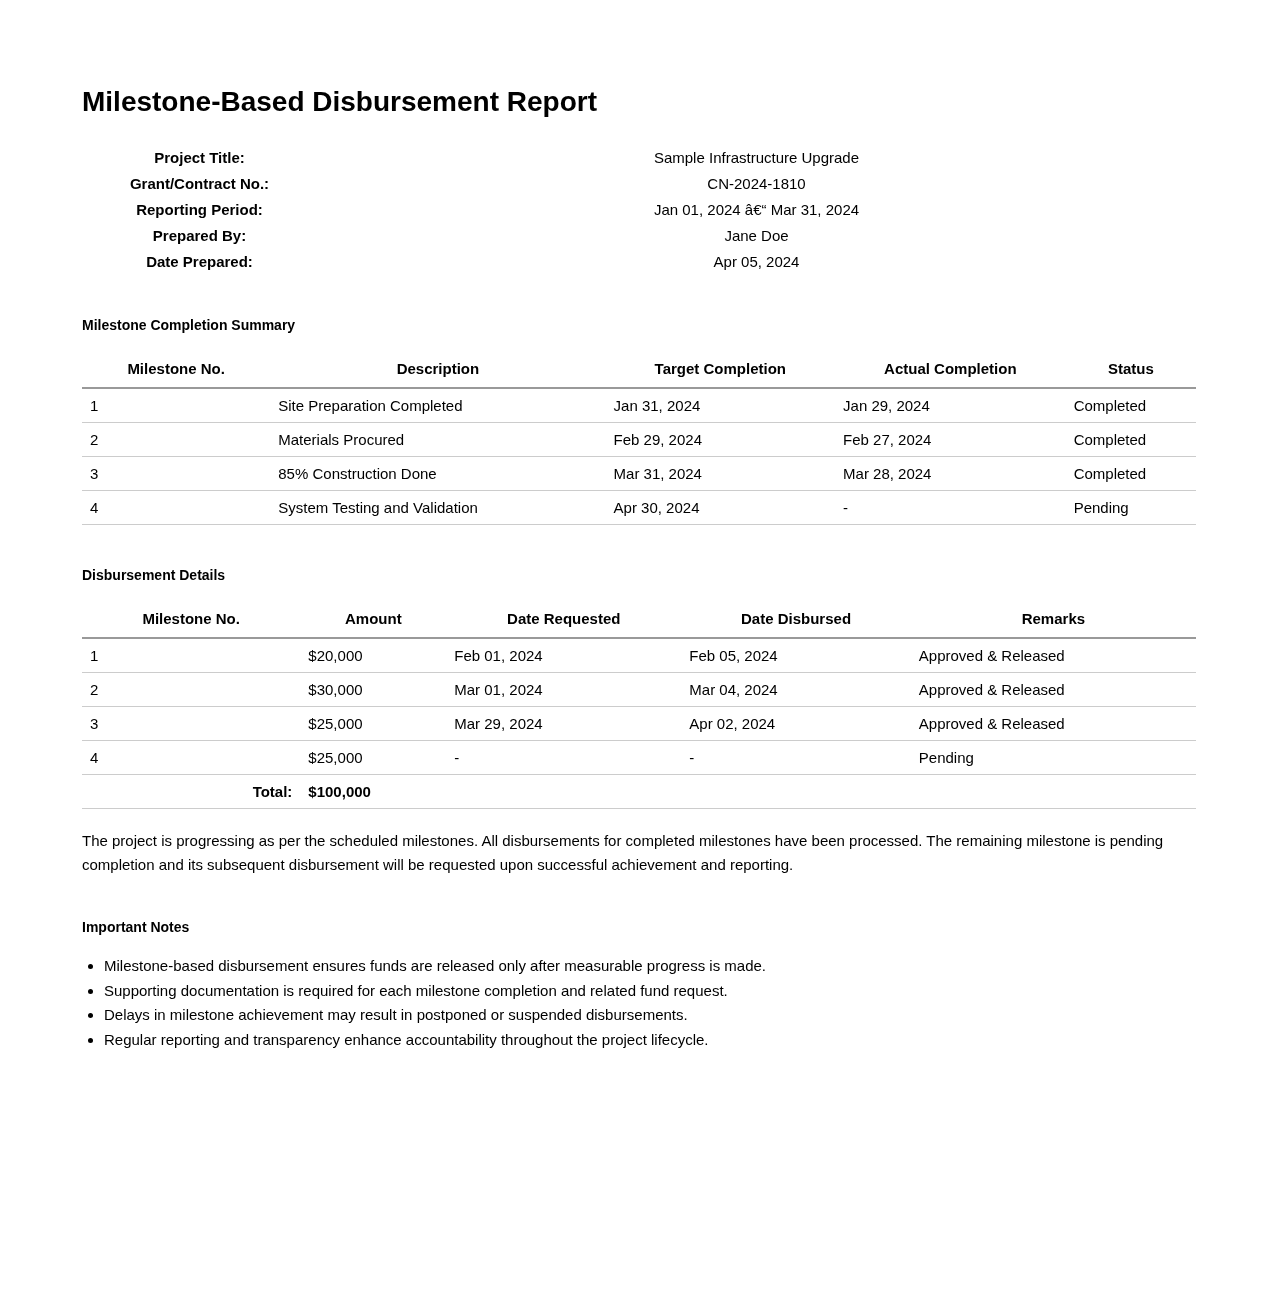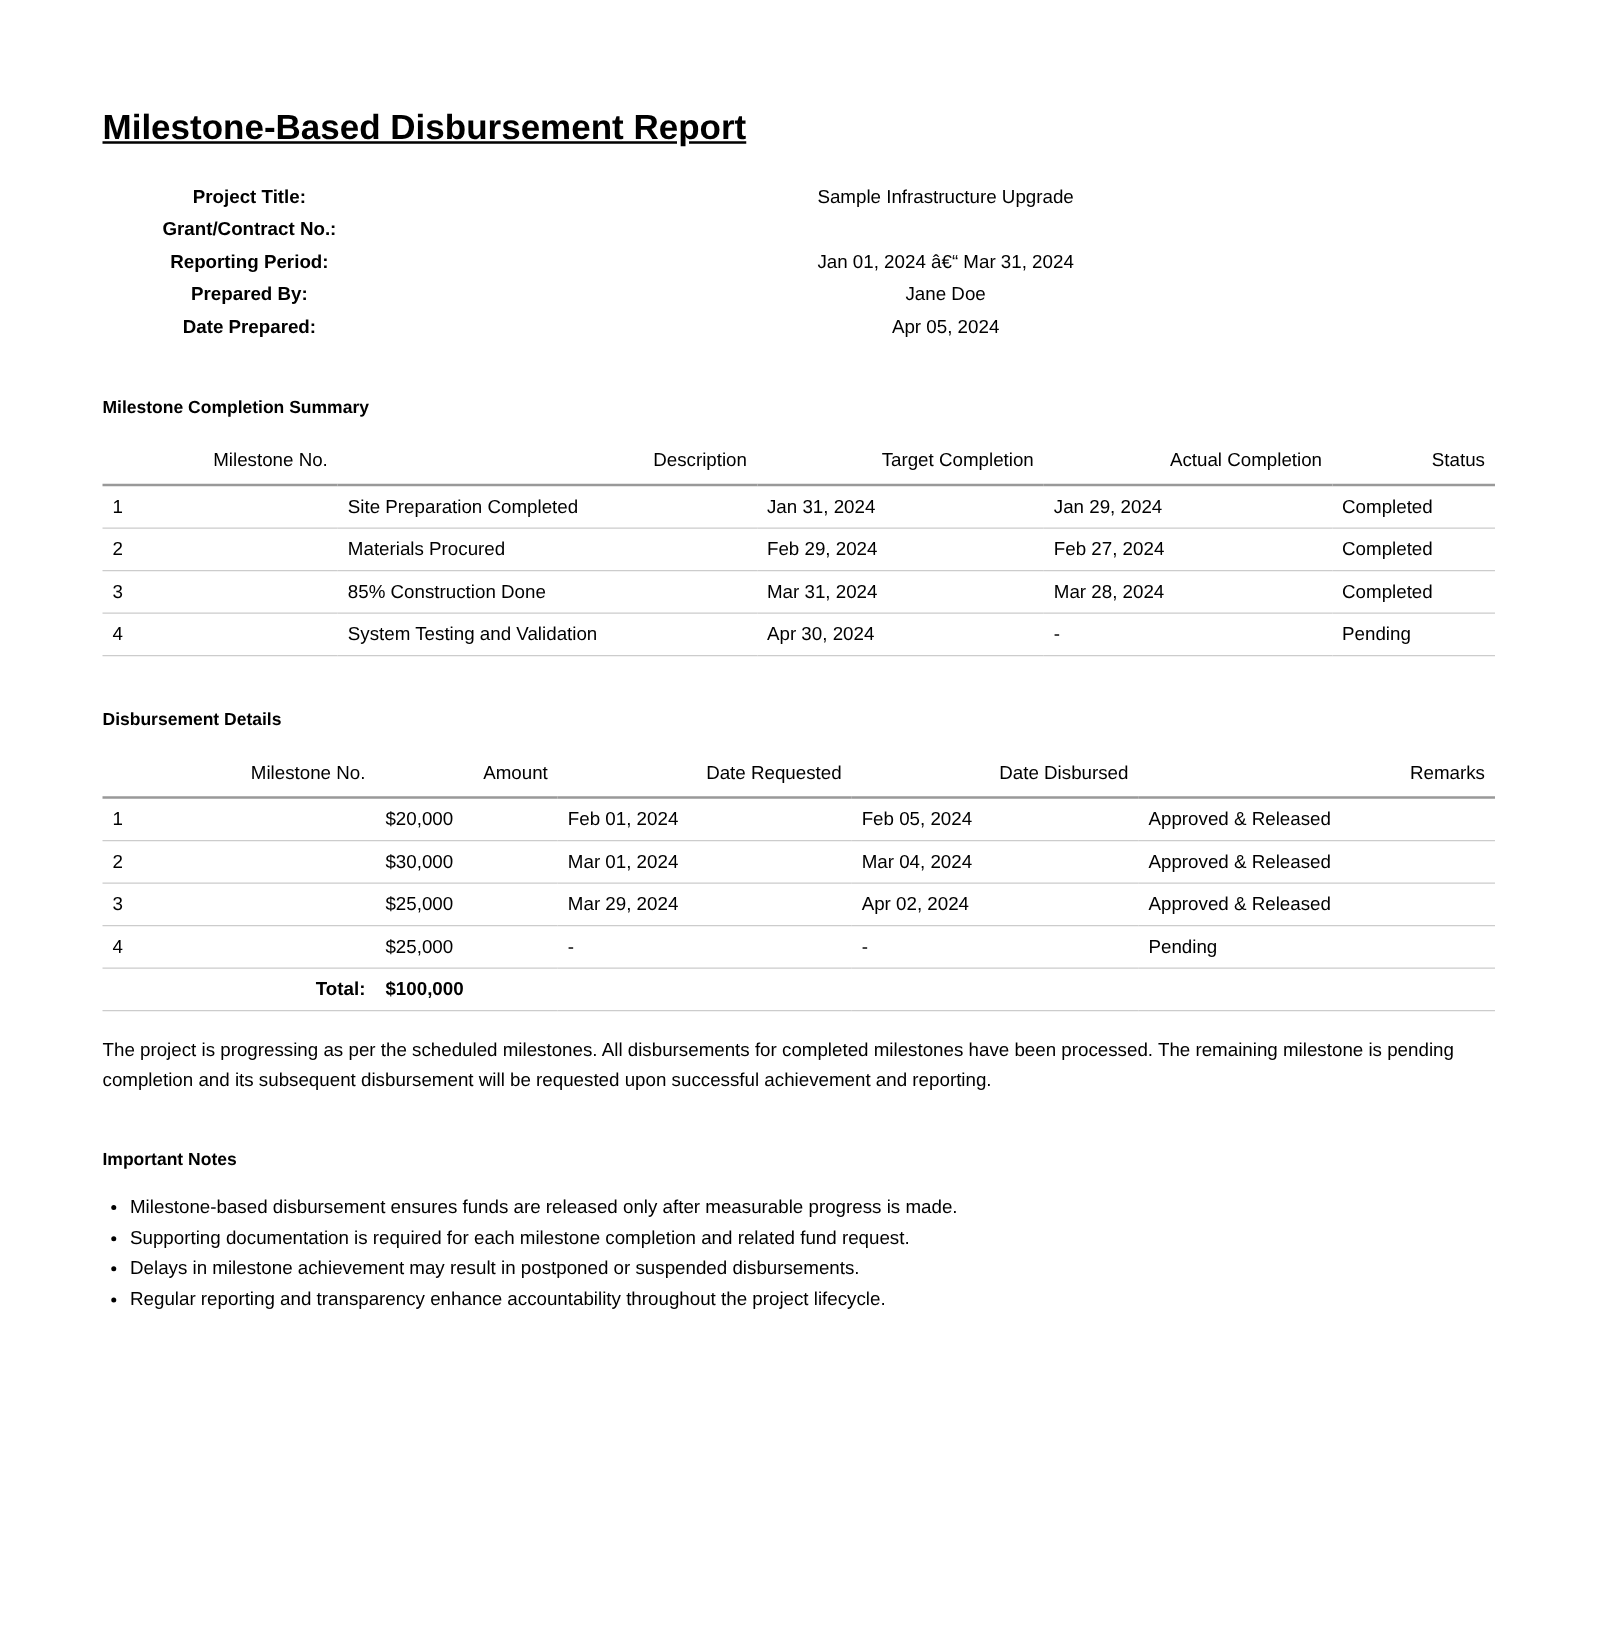--- a/index.html
+++ b/index.html
@@ -13,40 +13,39 @@
   }
   .page {
     padding: 86px 82px 40px 82px;
     box-sizing: border-box;
   }
   h1.report-title {
     font-size: 28px;
     line-height: 1.12;
     font-weight: bold;
     margin: 0 0 28px 0;
-    text-decoration: underline;
   }
   .meta { margin: 0; text-align: center; }
   .meta-row { display: flex; line-height: 26px; }
   .meta-label { width: 235px; font-weight: bold; flex: none; }
   .meta-value { flex: 1; }
   h2.section-heading {
     font-size: 14px;
     line-height: 21px;
     font-weight: bold;
     margin: 40px 0 16px 0;
   }
   table.report-table {
     width: 100%;
     border-collapse: collapse;
     table-layout: fixed;
   }
   table.report-table th {
-    text-align: right;
-    font-weight: normal;
+    text-align: center;
+    font-weight: bold;
     font-size: 15px;
     padding: 8px 8px 10px 8px;
     border-bottom: 2px solid #999999;
   }
   table.report-table td {
     font-size: 15px;
     padding: 8px;
     border-bottom: 1px solid #cccccc;
     overflow: hidden;
     white-space: nowrap;
@@ -72,20 +71,21 @@
 
   <h1 class="report-title">Milestone-Based Disbursement Report</h1>
 
   <div class="meta">
     <div class="meta-row">
       <div class="meta-label">Project Title:</div>
       <div class="meta-value">Sample Infrastructure Upgrade</div>
     </div>
     <div class="meta-row">
       <div class="meta-label">Grant/Contract No.:</div>
+      <div class="meta-value">CN-2024-1810</div>
     </div>
     <div class="meta-row">
       <div class="meta-label">Reporting Period:</div>
       <div class="meta-value">Jan 01, 2024 â€“ Mar 31, 2024</div>
     </div>
     <div class="meta-row">
       <div class="meta-label">Prepared By:</div>
       <div class="meta-value">Jane Doe</div>
     </div>
     <div class="meta-row">

